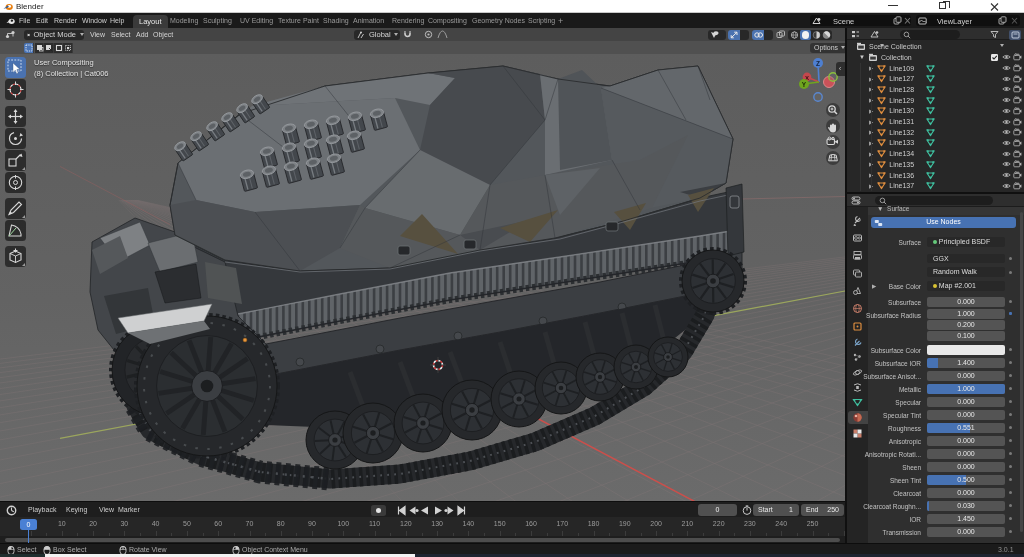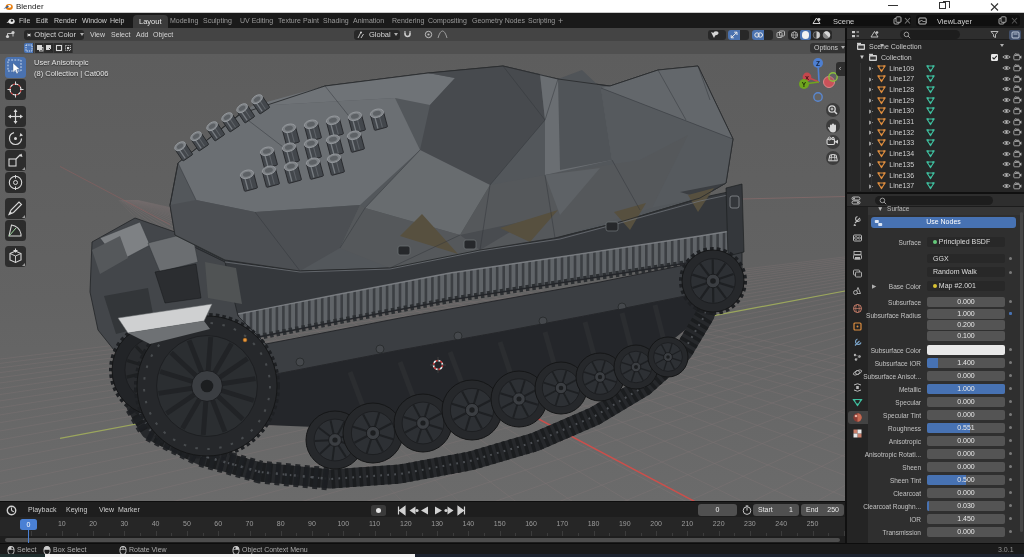--- a/index.html
+++ b/index.html
@@ -109,21 +109,21 @@
           <circle cx="8" cy="2.5" r="1.6" fill="#d0d0d0"></circle>
           <path d="M2.5,6.5 L2.5,3.5 L8,3.5 M8,2.5 L8,6.5" stroke="#d0d0d0" stroke-width="0.9" fill="none"></path>
         </svg>
       </div>
       <div class="abs" style="left:16px;top:5px"><span class="caret"></span></div>
       <div class="abs dd" style="left:24px;top:1.5px;width:60px;height:10.5px;padding-left:3px">
         <svg width="8" height="8" viewBox="0 0 8 8" style="">
           <rect x="2" y="2" width="4" height="4" fill="#e0e0e0"></rect>
           <path d="M1.2,1 a6,6 0 0,0 0,6 M6.8,1 a6,6 0 0,1 0,6" stroke="#e0e0e0" stroke-width="0.9" fill="none"></path>
         </svg>
-        <span style="margin-left:3px">Object Color</span>
+        <span style="margin-left:3px">Object Mode</span>
         <span class="caret" style="margin-left:4px"></span>
       </div>
       <div class="abs" style="left:90px;top:3px;font-size:7px;color:#d5d5d5">View</div>
       <div class="abs" style="left:111px;top:3px;font-size:7px;color:#d5d5d5">Select</div>
       <div class="abs" style="left:136px;top:3px;font-size:7px;color:#d5d5d5">Add</div>
       <div class="abs" style="left:153px;top:3px;font-size:7px;color:#d5d5d5">Object</div>
       <div class="abs dd" style="left:354px;top:1.5px;width:46px;height:10.5px;padding-left:3px">
         <svg width="8" height="8" viewBox="0 0 8 8" style="">
           <path d="M1,7 L4,1 M4,7 L6.5,3" stroke="#d0d0d0" stroke-width="0.9"></path>
           <circle cx="4" cy="1.5" r="1" fill="#d0d0d0"></circle>
@@ -816,21 +816,21 @@
       <path d="M834.5,87.8 l3.5,-2 0,4 z" fill="#d8d8d8"></path>
       <circle cx="829.5" cy="84.5" r="1.5" fill="none" stroke="#d8d8d8" stroke-width="1"></circle>
       <circle cx="833" cy="84.5" r="1.2" fill="none" stroke="#d8d8d8" stroke-width="1"></circle>
       <path d="M828.7,106.8 l1.1,-5.6 q3.2,-1.4 6.4,0 l1.1,5.6 z" fill="none" stroke="#d8d8d8" stroke-width="1"></path>
       <line x1="829" y1="103.3" x2="837" y2="103.3" stroke="#d8d8d8" stroke-width="0.8"></line>
       <line x1="831.6" y1="100.6" x2="831" y2="106.6" stroke="#d8d8d8" stroke-width="0.8"></line>
       <line x1="834.4" y1="100.6" x2="835" y2="106.6" stroke="#d8d8d8" stroke-width="0.8"></line>
       <path d="M845,8 l-6,0 q-3,0 -3,3 l0,8 q0,3 3,3 l6,0 z" fill="#262626" opacity="0.85"></path>
       <text x="840" y="16.5" font-size="8" fill="#b9b9b9" text-anchor="middle">‹</text>
     </svg>
-    <div class="abs" style="left:34px;top:58px;font-size:7.5px;color:#e2e2e2;text-shadow:0 1px 1px rgba(0,0,0,0.5)">User Anisotropic</div>
+    <div class="abs" style="left:34px;top:58px;font-size:7.5px;color:#e2e2e2;text-shadow:0 1px 1px rgba(0,0,0,0.5)">User Compositing</div>
     <div class="abs" style="left:34px;top:69px;font-size:7.5px;color:#e2e2e2;text-shadow:0 1px 1px rgba(0,0,0,0.5)">(8) Collection | Cat006</div>
     <div class="toolbtn" style="top:57px;background:#4a72b0"></div>
     <div class="toolbtn" style="top:79px;background:rgba(40,40,40,0.92)"></div>
     <div class="toolbtn" style="top:106px;background:rgba(40,40,40,0.92)"></div>
     <div class="toolbtn" style="top:128px;background:rgba(40,40,40,0.92)"></div>
     <div class="toolbtn" style="top:150px;background:rgba(40,40,40,0.92)"></div>
     <div class="toolbtn" style="top:172px;background:rgba(40,40,40,0.92)"></div>
     <div class="toolbtn" style="top:198px;background:rgba(40,40,40,0.92)"></div>
     <div class="toolbtn" style="top:220px;background:rgba(40,40,40,0.92)"></div>
     <div class="toolbtn" style="top:246px;background:rgba(40,40,40,0.92)"></div>

